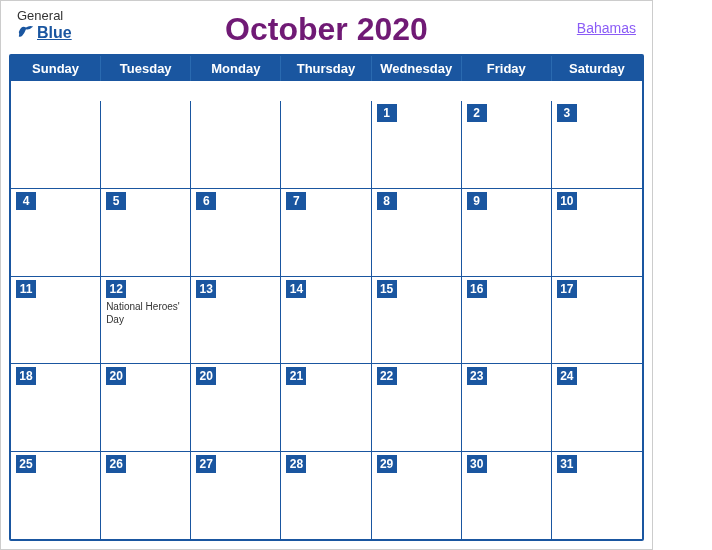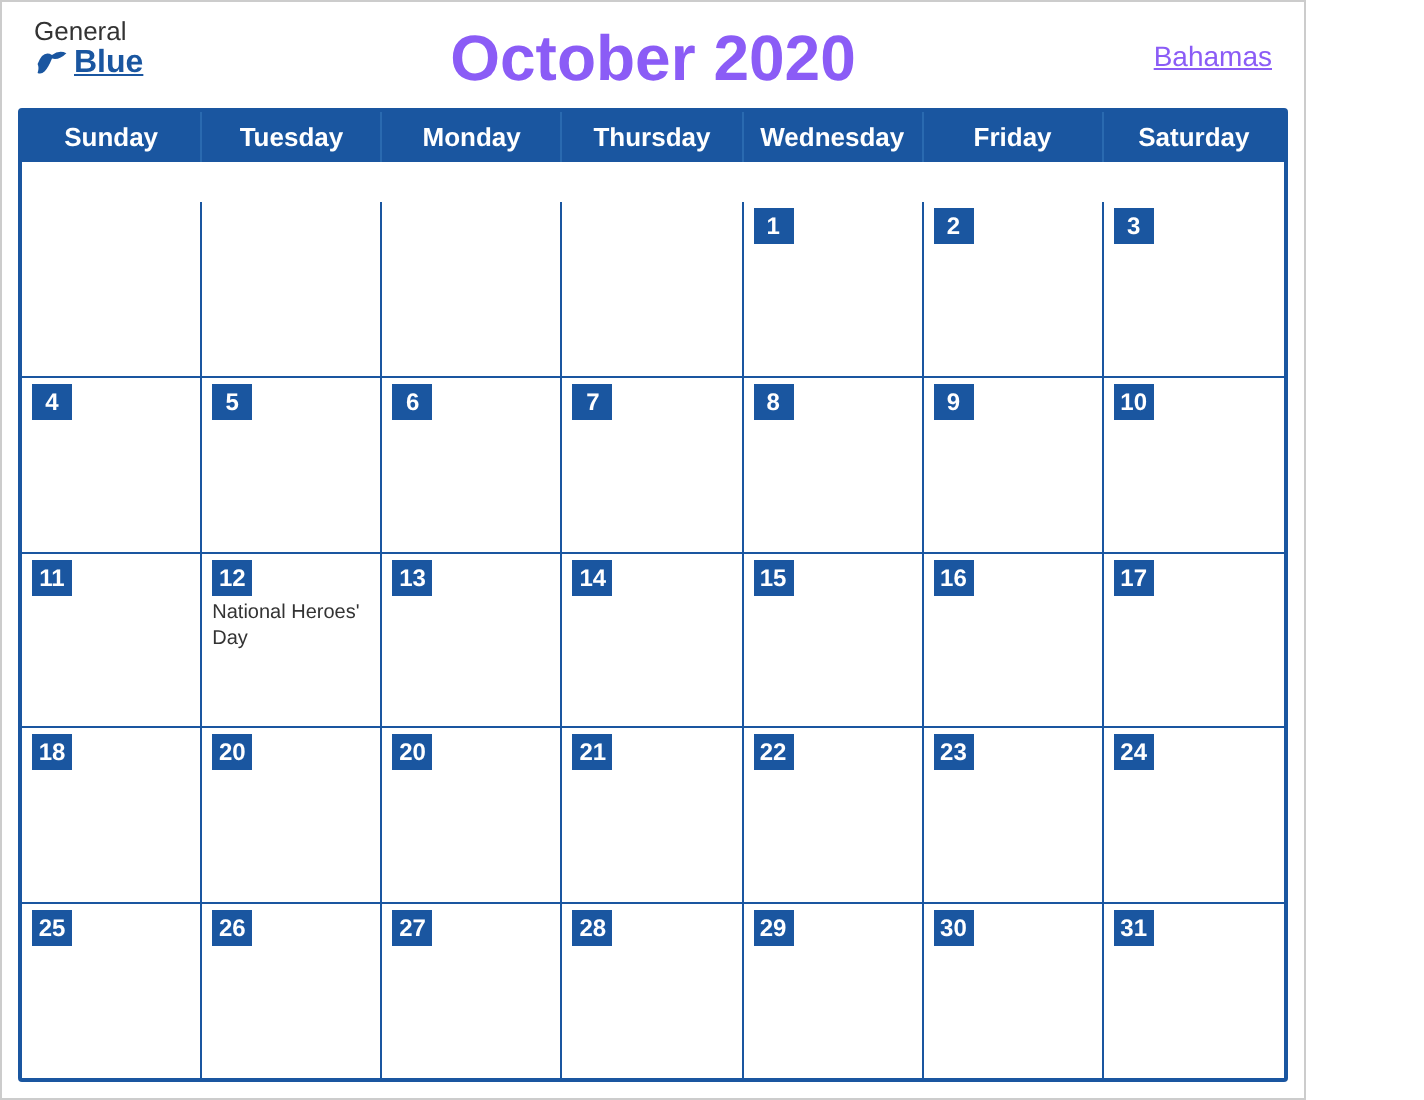--- a/index.html
+++ b/index.html
@@ -38,31 +38,31 @@
       color: #333;
       font-weight: normal;
       line-height: 1.1;
     }
     .logo-text-blue {
       font-size: 16px;
       color: #1a56a0;
       font-weight: bold;
       line-height: 1.1;
       display: flex;
-      align-items: flex-start;
+      align-items: flex-end;
       gap: 2px;
       text-decoration: underline;
     }
     .logo-bird {
       width: 18px;
       height: 18px;
     }
     .month-title {
       font-size: 32px;
-      color: #8b5cf6;
+      color: #701a75;
       font-weight: bold;
       text-align: center;
     }
     .country-label {
       position: absolute;
       right: 16px;
       top: 50%;
       transform: translateY(-50%);
       font-size: 14px;
       color: #8b5cf6;

